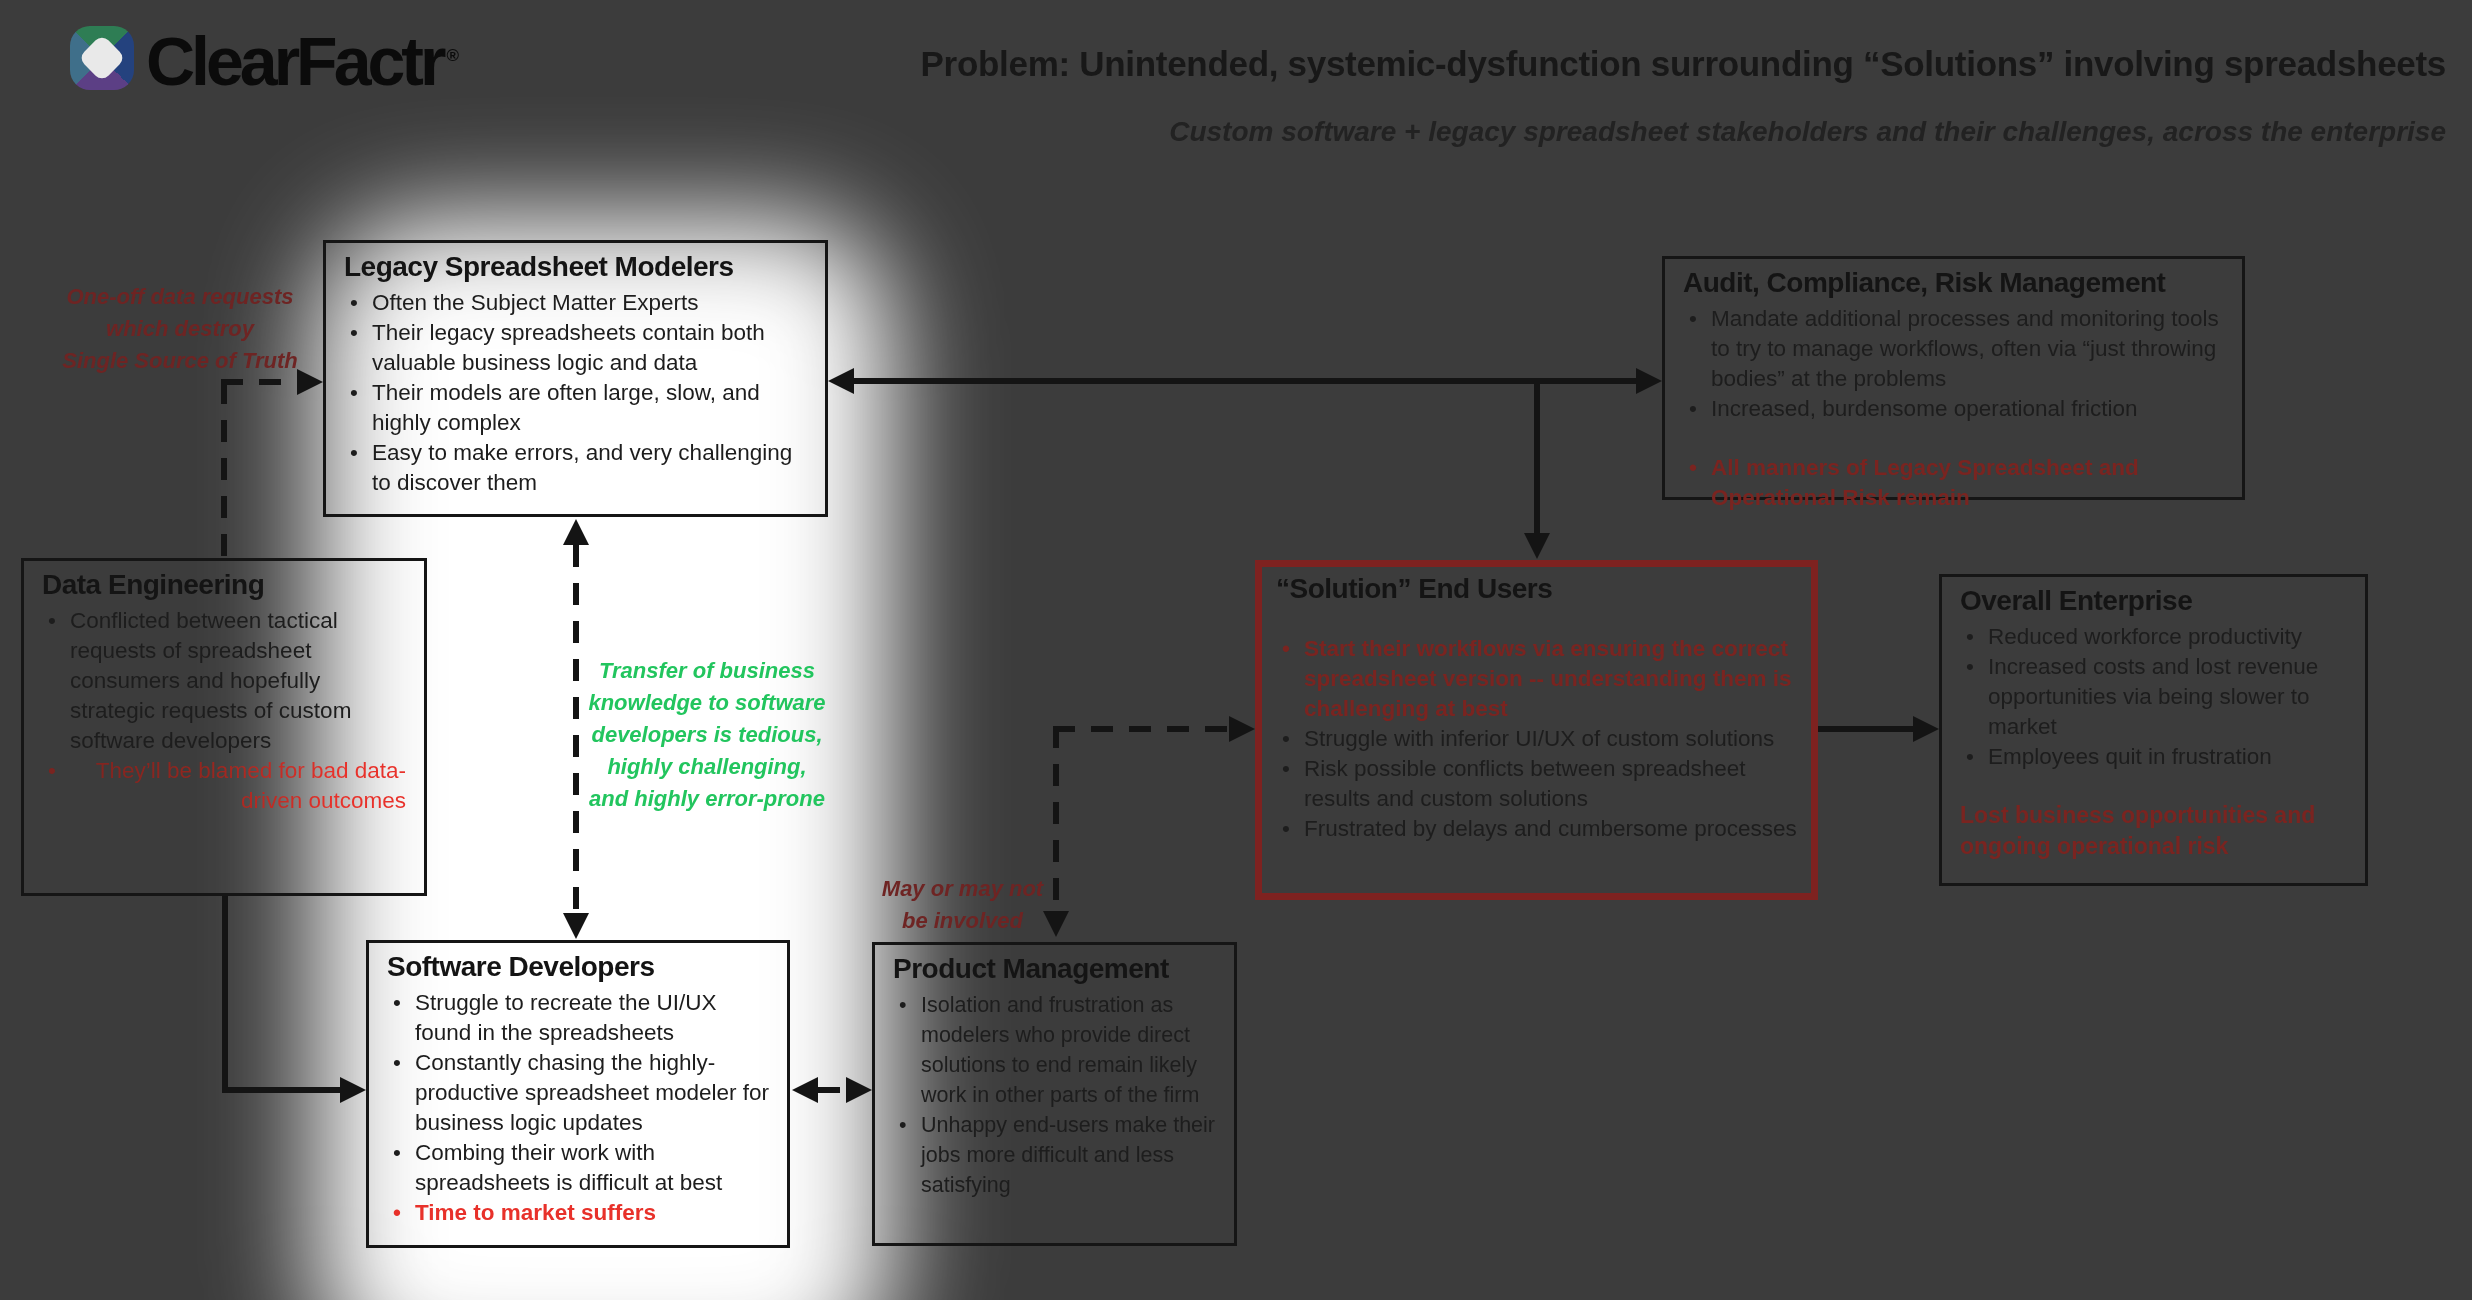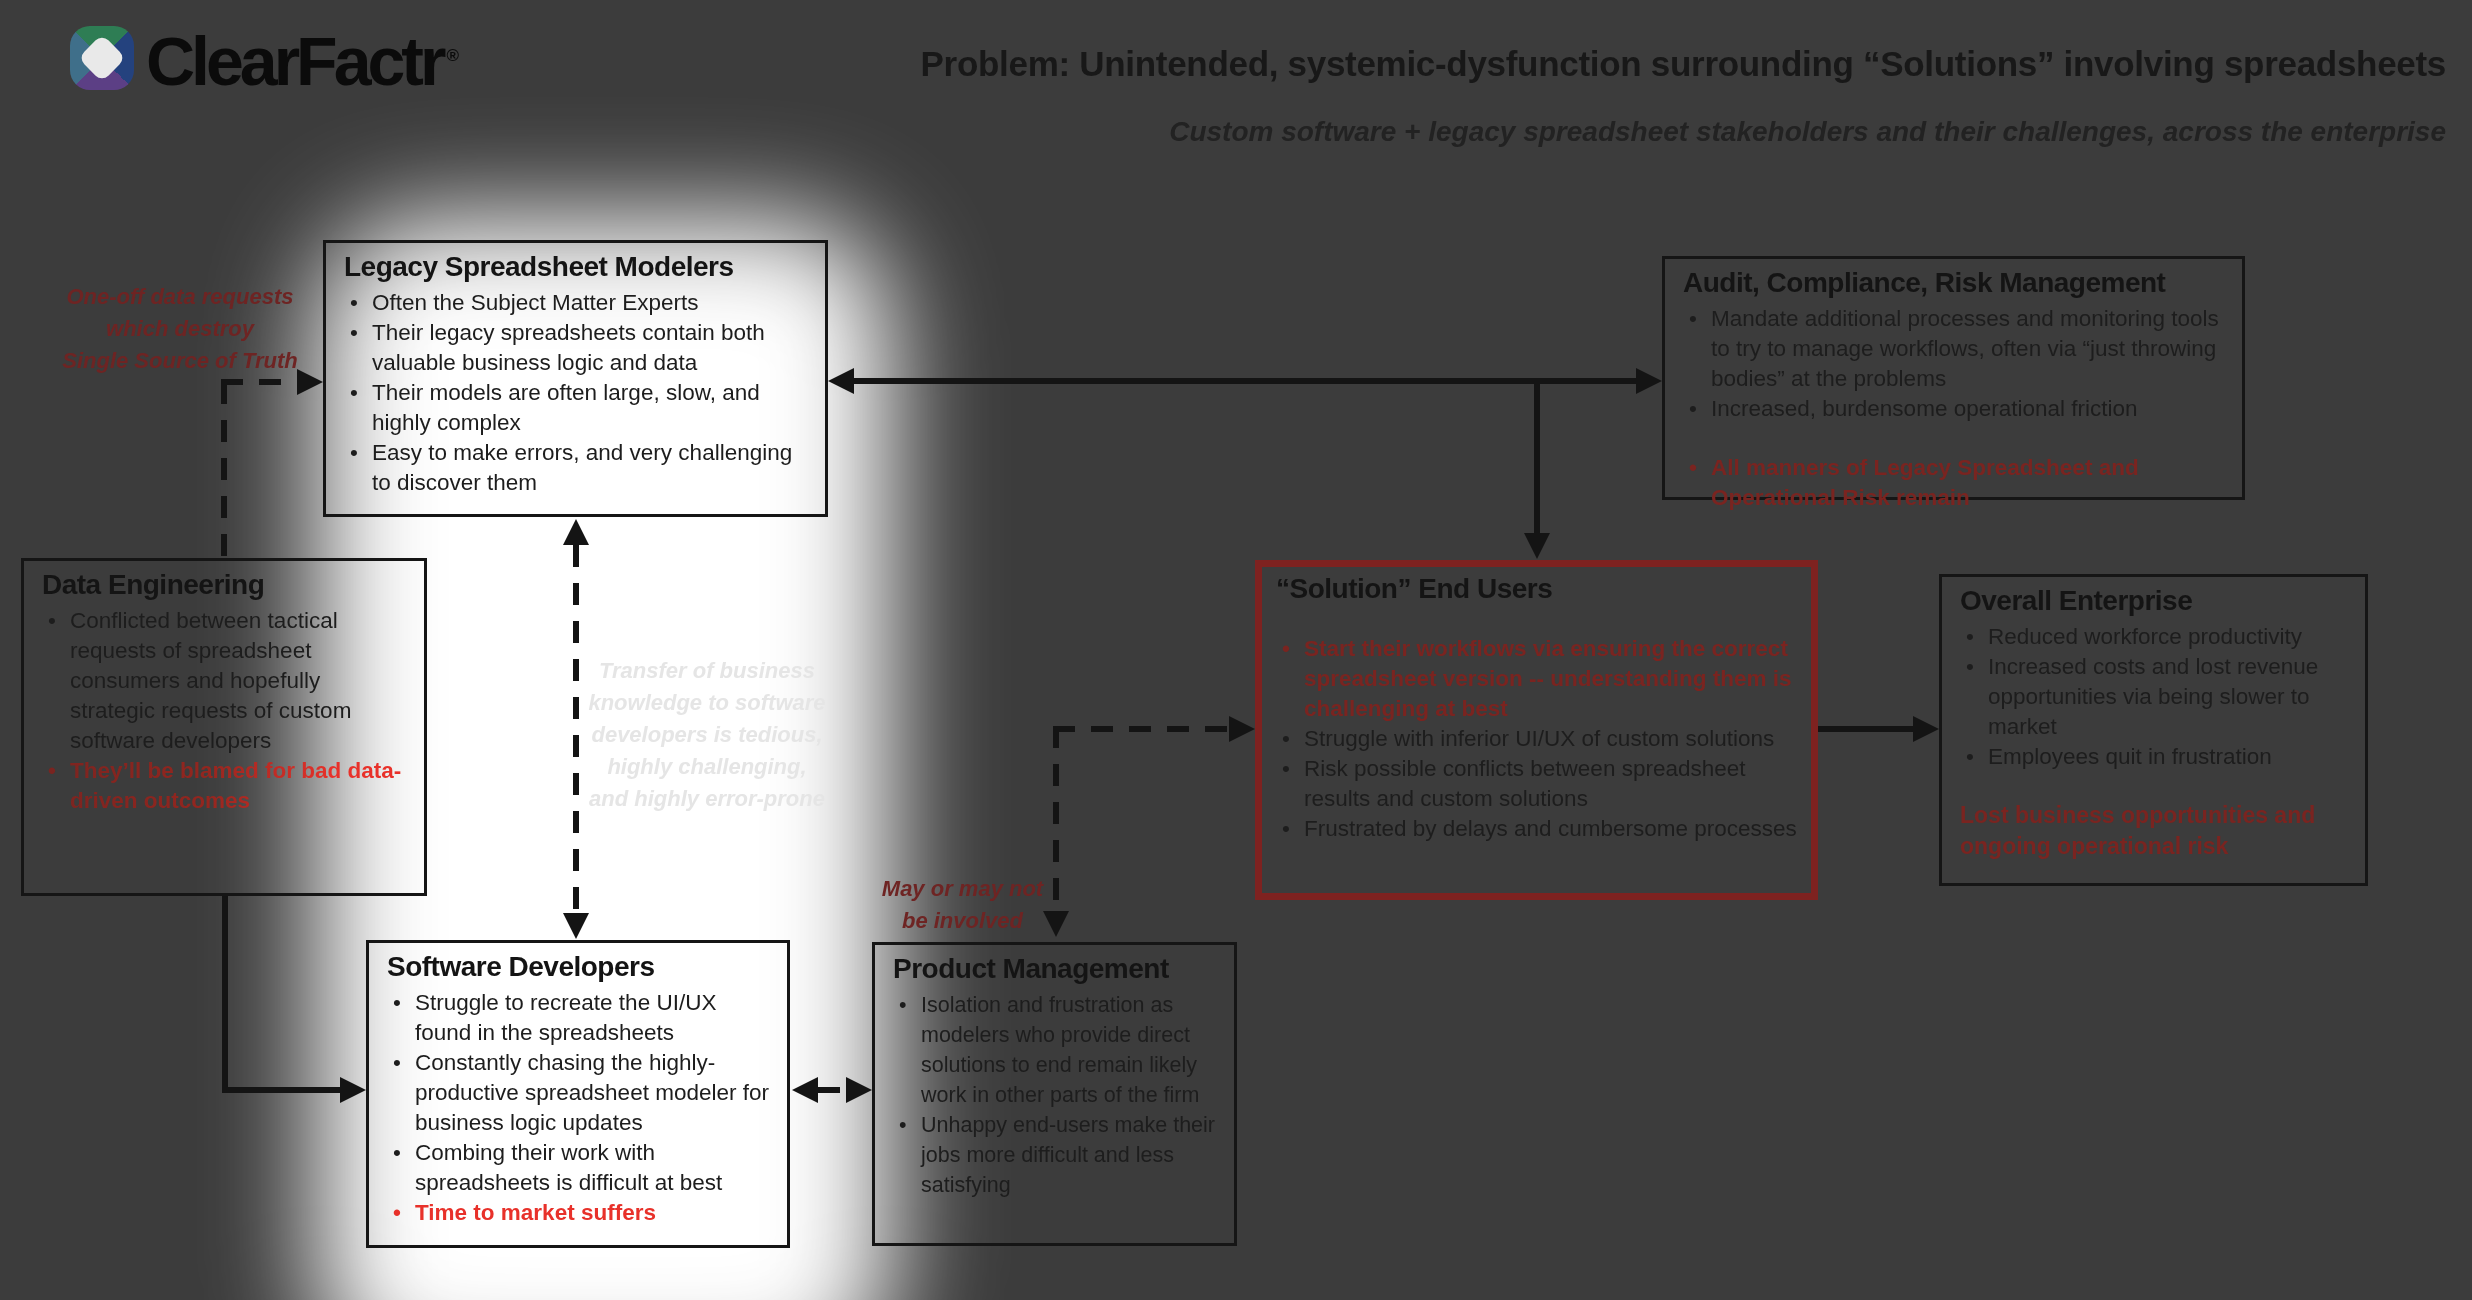--- a/index.html
+++ b/index.html
@@ -48,33 +48,33 @@
   #box-audit      { left:1662px; top:256px; width:583px; height:244px; }
   #box-dataeng    { left:21px;   top:558px; width:406px; height:338px; }
   #box-solution   { left:1255px; top:560px; width:563px; height:340px; border:7px solid #7e2220; padding:6px 14px 8px 14px; }
   #box-enterprise { left:1939px; top:574px; width:429px; height:312px; }
   #box-swdev      { left:366px;  top:940px; width:424px; height:308px; }
   #box-pm         { left:872px;  top:942px; width:365px; height:304px; }
   #box-pm li      { font-size:21.5px; }
   .em-dim    { color:#7a2420 !important; font-weight:bold;margin-top:29px; }
   .em-bright { color:#e8312a !important; font-weight:bold; }
   .em-grad   {
-    font-weight:bold;
+    font-weight:normal;
     background:linear-gradient(90deg,#7a2420 0%,#93261f 45%,#e8312a 80%);
-    -webkit-background-clip:text; background-clip:text; color:transparent !important;
+    -webkit-background-clip:text; background-clip:text; color:transparent !important;text-align:right;
   }
   .em-grad::before { color:#7a2420; }
   .ent-footer { margin:28px 0 0 0; font-size:23px; font-weight:bold; color:#7a2420; line-height:31px; }
   
   .annot {
     position:absolute; z-index:3; text-align:center; white-space:pre-line;
     font-size:22px; font-weight:bold; font-style:italic; line-height:32px;
   }
   #annot-oneoff   { left:30px;  top:281px; width:300px; color:#6e2423; }
-  #annot-transfer { left:557px; top:655px; width:300px; color:#e5e5e5; }
+  #annot-transfer { left:557px; top:655px; width:300px; color:#22c55e; }
   #annot-maybe    { left:855px; top:873px; width:215px; color:#6e2423; }
   
   .ln     { position:absolute; background:#141414; z-index:2; }
   .dash-h { position:absolute; height:6px; z-index:2;
             background:repeating-linear-gradient(90deg,#141414 0 22px,transparent 22px 38px); }
   .dash-v { position:absolute; width:6px; z-index:2;
             background:repeating-linear-gradient(180deg,#141414 0 22px,transparent 22px 38px); }
   .ah { position:absolute; width:0; height:0; border-style:solid; z-index:2; }
   .ah-right { border-width:13px 0 13px 26px; border-color:transparent transparent transparent #141414; }
   .ah-left  { border-width:13px 26px 13px 0;  border-color:transparent #141414 transparent transparent; }

